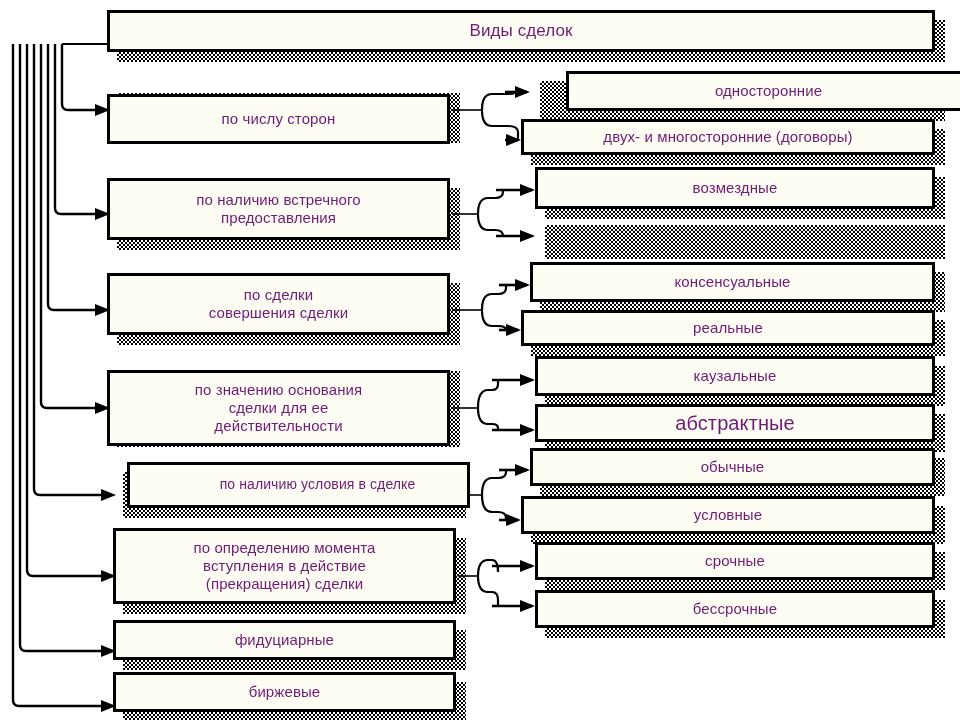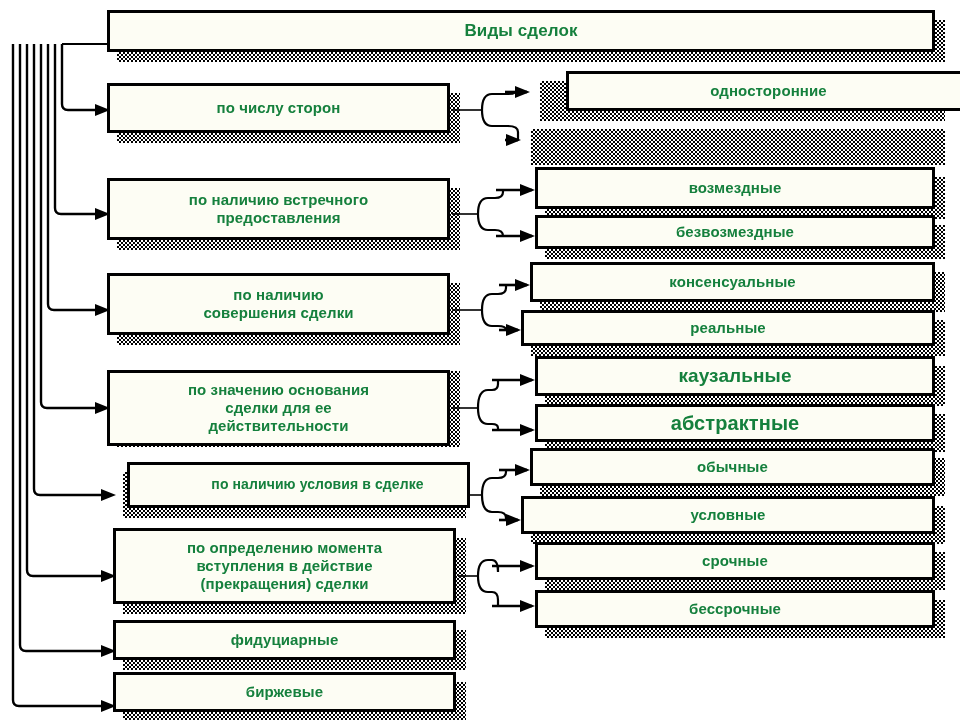--- a/index.html
+++ b/index.html
@@ -16,22 +16,22 @@
   
   .node{
     position:absolute;
     box-sizing:border-box;
     background:#fdfdf4;
     border:3px solid #000000;
     display:flex;
     align-items:center;
     justify-content:center;
     text-align:center;
-    color:#15803d;
-    font-weight:bold;
+    color:#701a75;
+    font-weight:normal;
     line-height:1.22;
     letter-spacing:0.1px;
     z-index:6;
   }
   .node .txt{display:block;width:100%;padding:0 6px;}
   
   .shadow{
     position:absolute;
     z-index:3;
     background-image:
@@ -145,36 +145,36 @@
       <polygon points="506,514 521,520 506,526"></polygon>
       <polygon points="520,560 535,566 520,572"></polygon>
       <polygon points="520,600 535,606 520,612"></polygon>
     </g>
   </svg>
 
   <div class="node" style="left:107px;top:10px;width:828px;height:42px;font-size:17px;">
     <span class="txt">Виды сделок</span>
   </div>
 
-  <div class="node" style="left:107px;top:83px;width:343px;height:50px;font-size:15px;">
+  <div class="node" style="left:107px;top:94px;width:343px;height:50px;font-size:15px;">
     <span class="txt">
       <span>по числу сторон</span>
     </span>
   </div>
 
   <div class="node" style="left:107px;top:178px;width:343px;height:62px;font-size:15px;">
     <span class="txt">
       <span>по наличию встречного</span><br>
       <span>предоставления</span>
     </span>
   </div>
 
   <div class="node" style="left:107px;top:273px;width:343px;height:62px;font-size:15px;">
     <span class="txt">
-      <span>по наличию</span><br>
+      <span>по сделки</span><br>
       <span>совершения сделки</span>
     </span>
   </div>
 
   <div class="node" style="left:107px;top:370px;width:343px;height:76px;font-size:15px;">
     <span class="txt">
       <span>по значению основания</span><br>
       <span>сделки для ее</span><br>
       <span>действительности</span>
     </span>
@@ -203,38 +203,38 @@
   <div class="node" style="left:113px;top:672px;width:343px;height:40px;font-size:15px;">
     <span class="txt">
       <span>биржевые</span>
     </span>
   </div>
 
   <div class="node" style="left:530px;top:71px;width:405px;height:40px;font-size:15px;margin-left:36px;">
     <span class="txt">односторонние</span>
   </div>
 
+  <div class="node" style="left:521px;top:119px;width:414px;height:36px;font-size:15px;">
+    <span class="txt">двух- и многосторонние (договоры)</span>
+  </div>
 
   <div class="node" style="left:535px;top:167px;width:400px;height:42px;font-size:15px;">
     <span class="txt">возмездные</span>
   </div>
 
-  <div class="node" style="left:535px;top:215px;width:400px;height:34px;font-size:15px;">
-    <span class="txt">безвозмездные</span>
-  </div>
 
   <div class="node" style="left:530px;top:262px;width:405px;height:40px;font-size:15px;">
     <span class="txt">консенсуальные</span>
   </div>
 
   <div class="node" style="left:521px;top:310px;width:414px;height:36px;font-size:15px;">
     <span class="txt">реальные</span>
   </div>
 
-  <div class="node" style="left:535px;top:356px;width:400px;height:40px;font-size:19px;">
+  <div class="node" style="left:535px;top:356px;width:400px;height:40px;font-size:15px;">
     <span class="txt">каузальные</span>
   </div>
 
   <div class="node" style="left:535px;top:404px;width:400px;height:38px;font-size:20px;">
     <span class="txt">абстрактные</span>
   </div>
 
   <div class="node" style="left:530px;top:448px;width:405px;height:38px;font-size:15px;">
     <span class="txt">обычные</span>
   </div>

